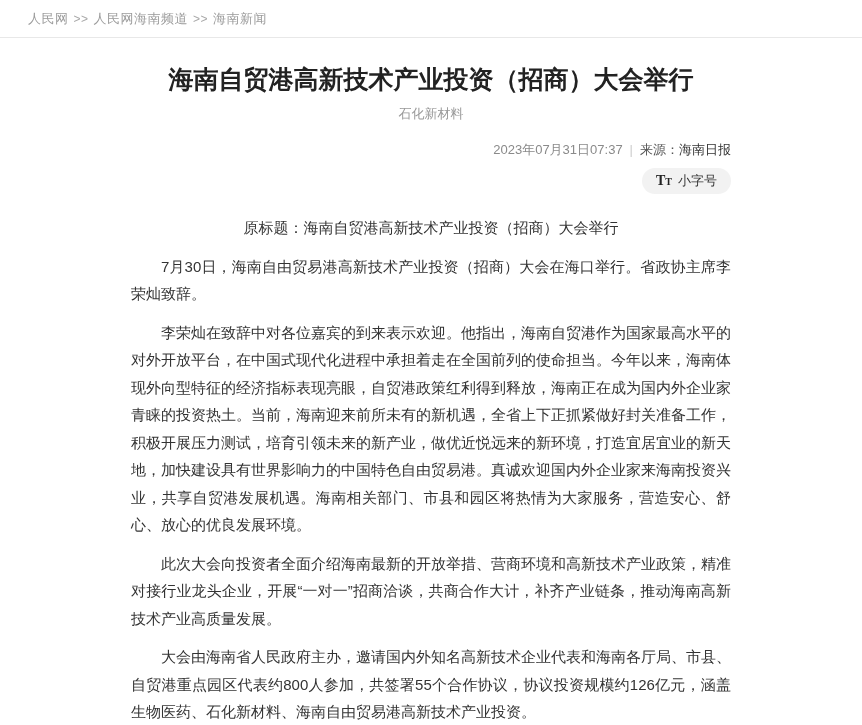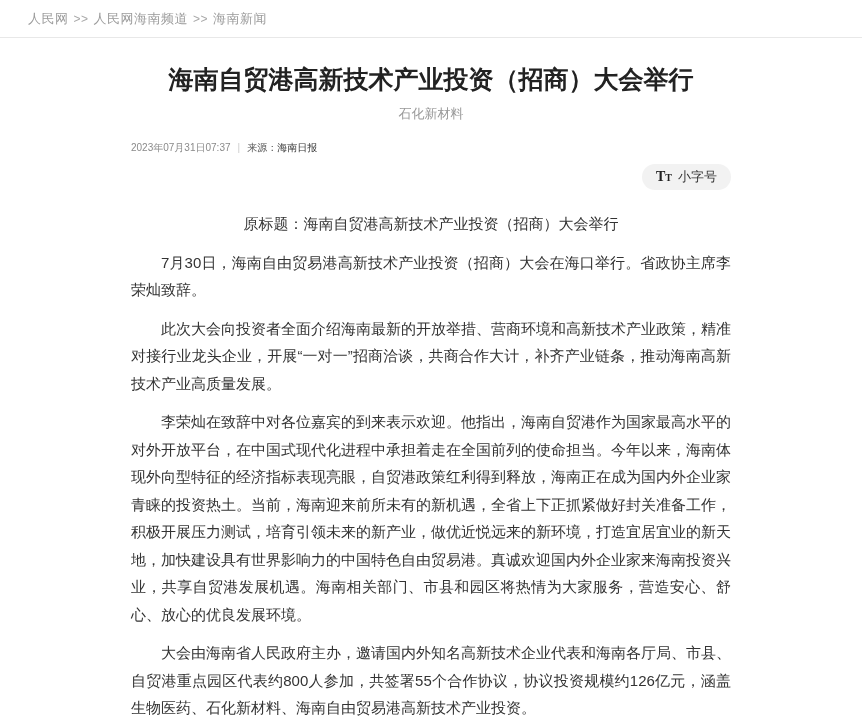--- a/index.html
+++ b/index.html
@@ -45,22 +45,22 @@
     line-height: 1.25;
   }
   .article-subtitle {
     margin-top: 10px;
     text-align: center;
     font-size: 13px;
     color: #999999;
   }
   .article-meta {
     margin-top: 18px;
-    text-align: left;
-    font-size: 10px;
+    text-align: right;
+    font-size: 13px;
     color: #8a8a8a;
   }
   .article-meta .meta-sep { margin: 0 7px; color: #cccccc; }
   .article-meta .meta-source-label { color: #555555; }
   .article-meta a.meta-source {
     color: #333333;
     text-decoration: none;
     cursor: pointer;
   }
 
@@ -137,20 +137,20 @@
           <span class="t-small">T</span>
         </span>
       <span>小字号</span>
     </button>
   </div>
 
   <div class="article-body">
     <div class="orig-title">原标题：海南自贸港高新技术产业投资（招商）大会举行</div>
     <div>
         <p class="para">7月30日，海南自由贸易港高新技术产业投资（招商）大会在海口举行。省政协主席李荣灿致辞。</p>
+        <p class="para">李荣灿在致辞中对各位嘉宾的到来表示欢迎。他指出，海南自贸港作为国家最高水平的对外开放平台，在中国式现代化进程中承担着走在全国前列的使命担当。今年以来，海南体现外向型特征的经济指标表现亮眼，自贸港政策红利得到释放，海南正在成为国内外企业家青睐的投资热土。当前，海南迎来前所未有的新机遇，全省上下正抓紧做好封关准备工作，积极开展压力测试，培育引领未来的新产业，做优近悦远来的新环境，打造宜居宜业的新天地，加快建设具有世界影响力的中国特色自由贸易港。真诚欢迎国内外企业家来海南投资兴业，共享自贸港发展机遇。海南相关部门、市县和园区将热情为大家服务，营造安心、舒心、放心的优良发展环境。</p>
         <p class="para">此次大会向投资者全面介绍海南最新的开放举措、营商环境和高新技术产业政策，精准对接行业龙头企业，开展“一对一”招商洽谈，共商合作大计，补齐产业链条，推动海南高新技术产业高质量发展。</p>
-        <p class="para">李荣灿在致辞中对各位嘉宾的到来表示欢迎。他指出，海南自贸港作为国家最高水平的对外开放平台，在中国式现代化进程中承担着走在全国前列的使命担当。今年以来，海南体现外向型特征的经济指标表现亮眼，自贸港政策红利得到释放，海南正在成为国内外企业家青睐的投资热土。当前，海南迎来前所未有的新机遇，全省上下正抓紧做好封关准备工作，积极开展压力测试，培育引领未来的新产业，做优近悦远来的新环境，打造宜居宜业的新天地，加快建设具有世界影响力的中国特色自由贸易港。真诚欢迎国内外企业家来海南投资兴业，共享自贸港发展机遇。海南相关部门、市县和园区将热情为大家服务，营造安心、舒心、放心的优良发展环境。</p>
         <p class="para">大会由海南省人民政府主办，邀请国内外知名高新技术企业代表和海南各厅局、市县、自贸港重点园区代表约800人参加，共签署55个合作协议，协议投资规模约126亿元，涵盖生物医药、石化新材料、海南自由贸易港高新技术产业投资。</p>
       </div>
 
   </div>
 
 </div>
 
 </body></html>

